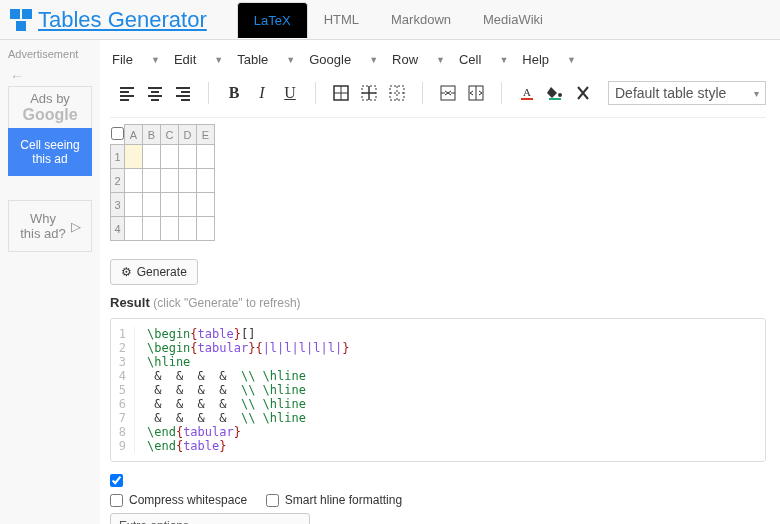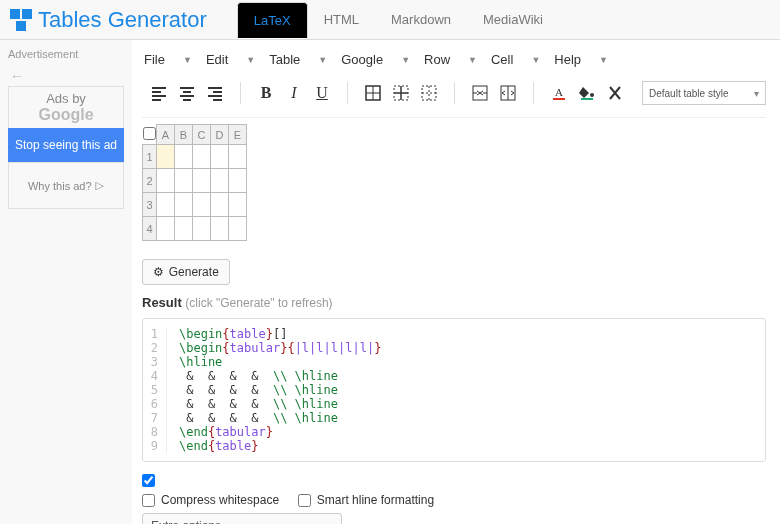--- a/index.html
+++ b/index.html
@@ -3,42 +3,42 @@
 <meta charset="utf-8">
 <style>
 * { box-sizing: border-box; margin: 0; padding: 0; }
 body { font-family: "Helvetica Neue", Helvetica, Arial, sans-serif; font-size: 13px; color: #333; background: #f8f8f8; width: 780px; }
 .topbar { background: #f8f8f8; border-bottom: 1px solid #ddd; display: flex; align-items: center; height: 40px; padding: 0 10px; }
 .logo { display: flex; align-items: center; gap: 6px; margin-right: 30px; }
 .logo-icon { width: 22px; height: 22px; display: inline-block; position: relative; }
 .logo-icon::before { content:""; position:absolute; top:0; left:0; width:10px; height:10px; background:#1e88e5; }
 .logo-icon::after { content:""; position:absolute; top:0; right:0; width:10px; height:10px; background:#1e88e5; }
 .logo-icon span { position:absolute; bottom:0; left:6px; width:10px; height:10px; background:#1e88e5; }
-.logo-text { font-size: 22px; color: #1e88e5; font-weight: 400; }
+.logo-text { font-size: 22px; color: #1e88e5; font-weight: 400; text-decoration: underline; }
 .tabs { display: flex; gap: 0; }
 .tab { padding: 10px 16px; color: #777; cursor: pointer; font-size: 13px; }
 .tab.active { color: #1e88e5; border: 1px solid #ddd; border-bottom: 1px solid #fff; background: #000000; border-radius: 4px 4px 0 0; margin-bottom: -1px; }
 .container { display: flex; }
 .sidebar { width: 132px; padding: 8px; }
 .ad-label { font-size: 11px; color: #999; margin-bottom: 6px; }
 .ads-by { text-align: center; color: #888; font-size: 13px; padding: 4px 0; border: 1px solid #e0e0e0; border-bottom: none; }
 .ads-by .ads { display:block; }
 .ads-by .google { font-weight: bold; color: #bbb; font-size: 16px; }
 .stop-ad { background: #4285f4; color: #fff; text-align: center; padding: 10px 4px; font-size: 12px; cursor: pointer; }
-.why-ad { border: 1px solid #e0e0e0; padding: 16px; text-align: center; color: #888; font-size: 11px; cursor: pointer; display:flex; align-items:center; justify-content:center; gap:4px; }
+.why-ad { border: 1px solid #e0e0e0; padding: 10px; text-align: center; color: #888; font-size: 13px; cursor: pointer; display:flex; align-items:center; justify-content:center; gap:4px;margin-top:24px; }
 .back-arrow { color: #bbb; font-size: 14px; margin: 2px 0 4px 2px; }
 .main { flex: 1; padding: 6px 14px 20px 10px; background: #fff; }
 .menubar { display: flex; gap: 14px; padding: 6px 0 10px 2px; font-size: 13px; color: #333; }
 .menu-item { cursor: pointer; display: flex; align-items: center; gap: 18px; }
 .caret { font-size: 9px; color: #888; }
 .toolbar { display: flex; align-items: center; gap: 8px; padding: 4px 0 12px 0; border-bottom: 1px solid #eee; }
 .tool-group { display: flex; gap: 6px; align-items: center; padding: 0 6px; }
 .tool-btn { width: 22px; height: 22px; display: flex; align-items: center; justify-content: center; color: #333; cursor: pointer; font-size: 16px; }
 .divider { width: 1px; height: 22px; background: #ddd; }
-.style-select { margin-left: auto; width: 124px; height: 24px; border: 1px solid #ccc; font-size: 10px; padding: 0 18px 0 6px; color: #555; background: #fff; display:flex; align-items:center; position:relative; cursor:pointer; }
+.style-select { margin-left: auto; width: 158px; height: 24px; border: 1px solid #ccc; font-size: 14px; padding: 0 18px 0 6px; color: #555; background: #fff; display:flex; align-items:center; position:relative; cursor:pointer; }
 .style-select::after { content:"▾"; position:absolute; right:6px; color:#888; font-size:10px; }
 .grid-area { margin: 6px 0 10px 0; }
 .grid-table { border-collapse: collapse; }
 .grid-table th, .grid-table td { border: 1px solid #bbb; width: 18px; height: 20px; text-align: center; font-weight: normal; font-size: 11px; color: #888; }
 .grid-table .corner { border: none; width: 14px; }
 .grid-table .corner input { margin:0; }
 .grid-table .col-h { background: #f0f0f0; height: 16px; }
 .grid-table .row-h { background: #f0f0f0; width: 14px; }
 .grid-table td.cell { background: #fff; cursor: cell; }
 .grid-table td.sel { background: #fdf6d9; }
@@ -80,21 +80,21 @@
 </div>
 
 <div class="container">
   <div class="sidebar">
     <div class="ad-label">Advertisement</div>
     <div class="back-arrow">←</div>
     <div class="ads-by">
       <span class="ads">Ads by</span>
       <span class="google">Google</span>
     </div>
-    <div class="stop-ad">Stop seeing this ad</div>
+    <div class="stop-ad">Cell seeing this ad</div>
     <div class="why-ad">
       <span>Why this ad?</span>
       <span>▷</span>
     </div>
   </div>
 
   <div class="main">
     <div class="menubar" id="menubar">
         <div class="menu-item">
           <span>File</span>

